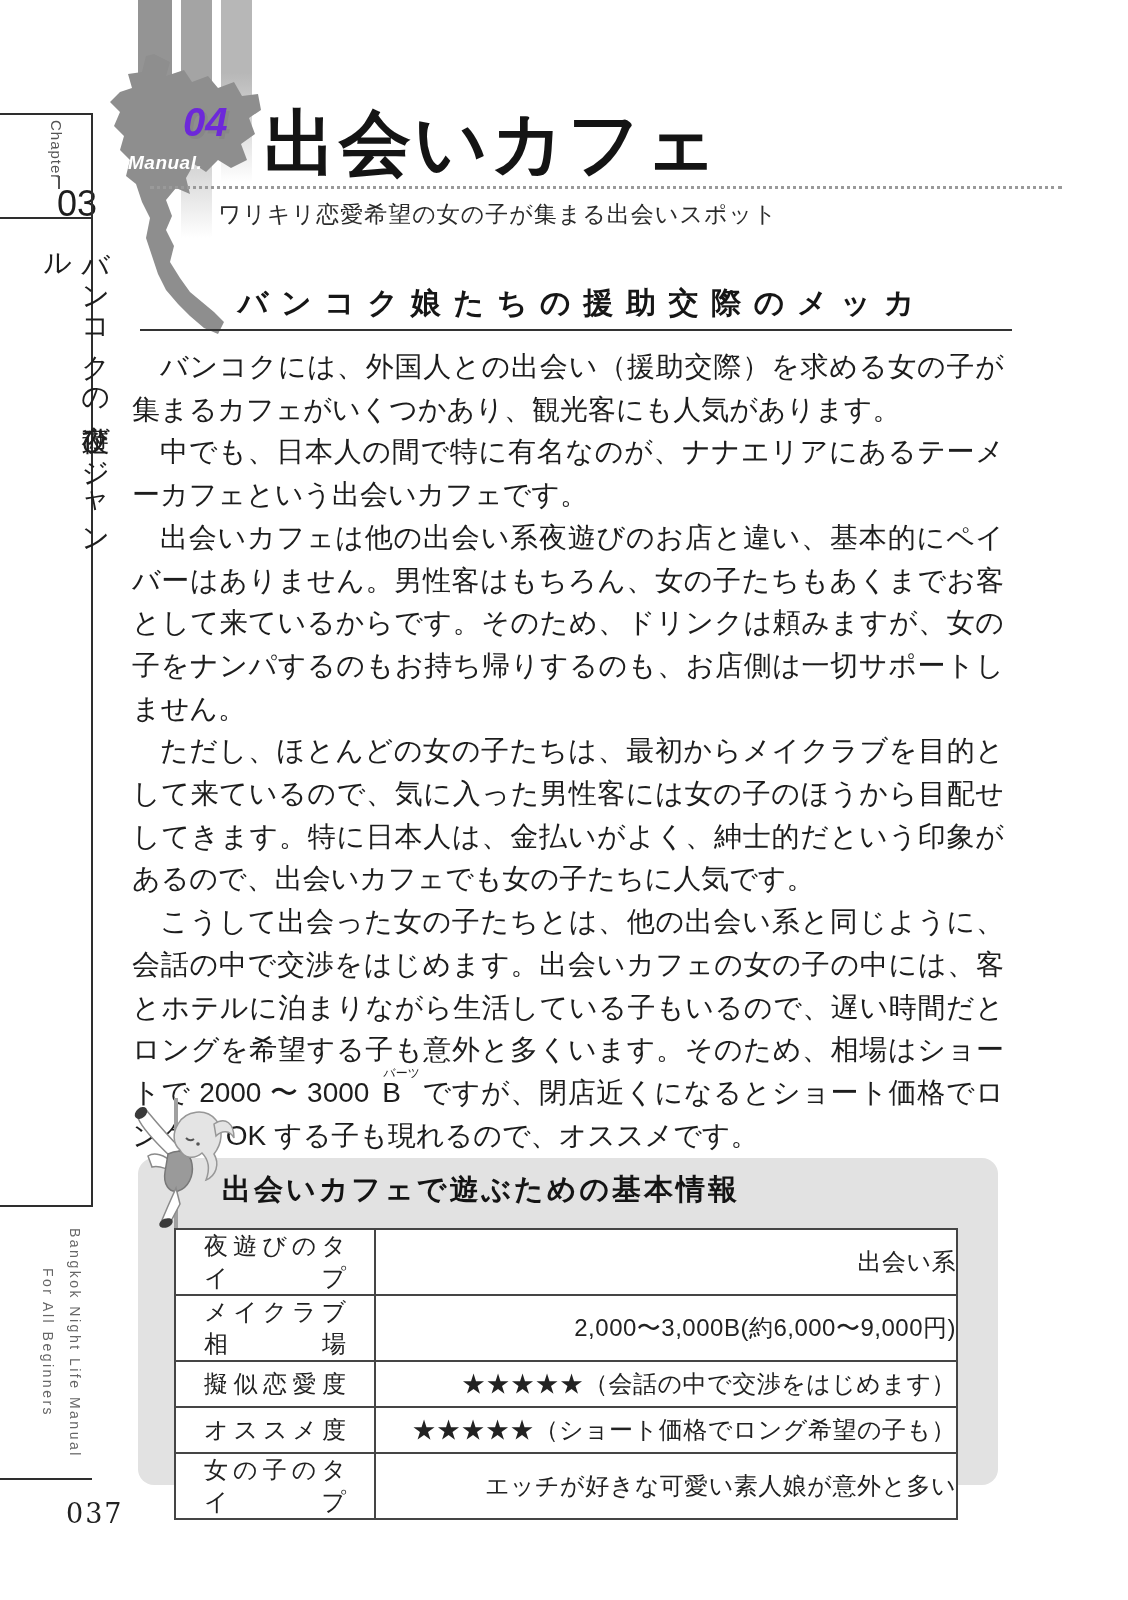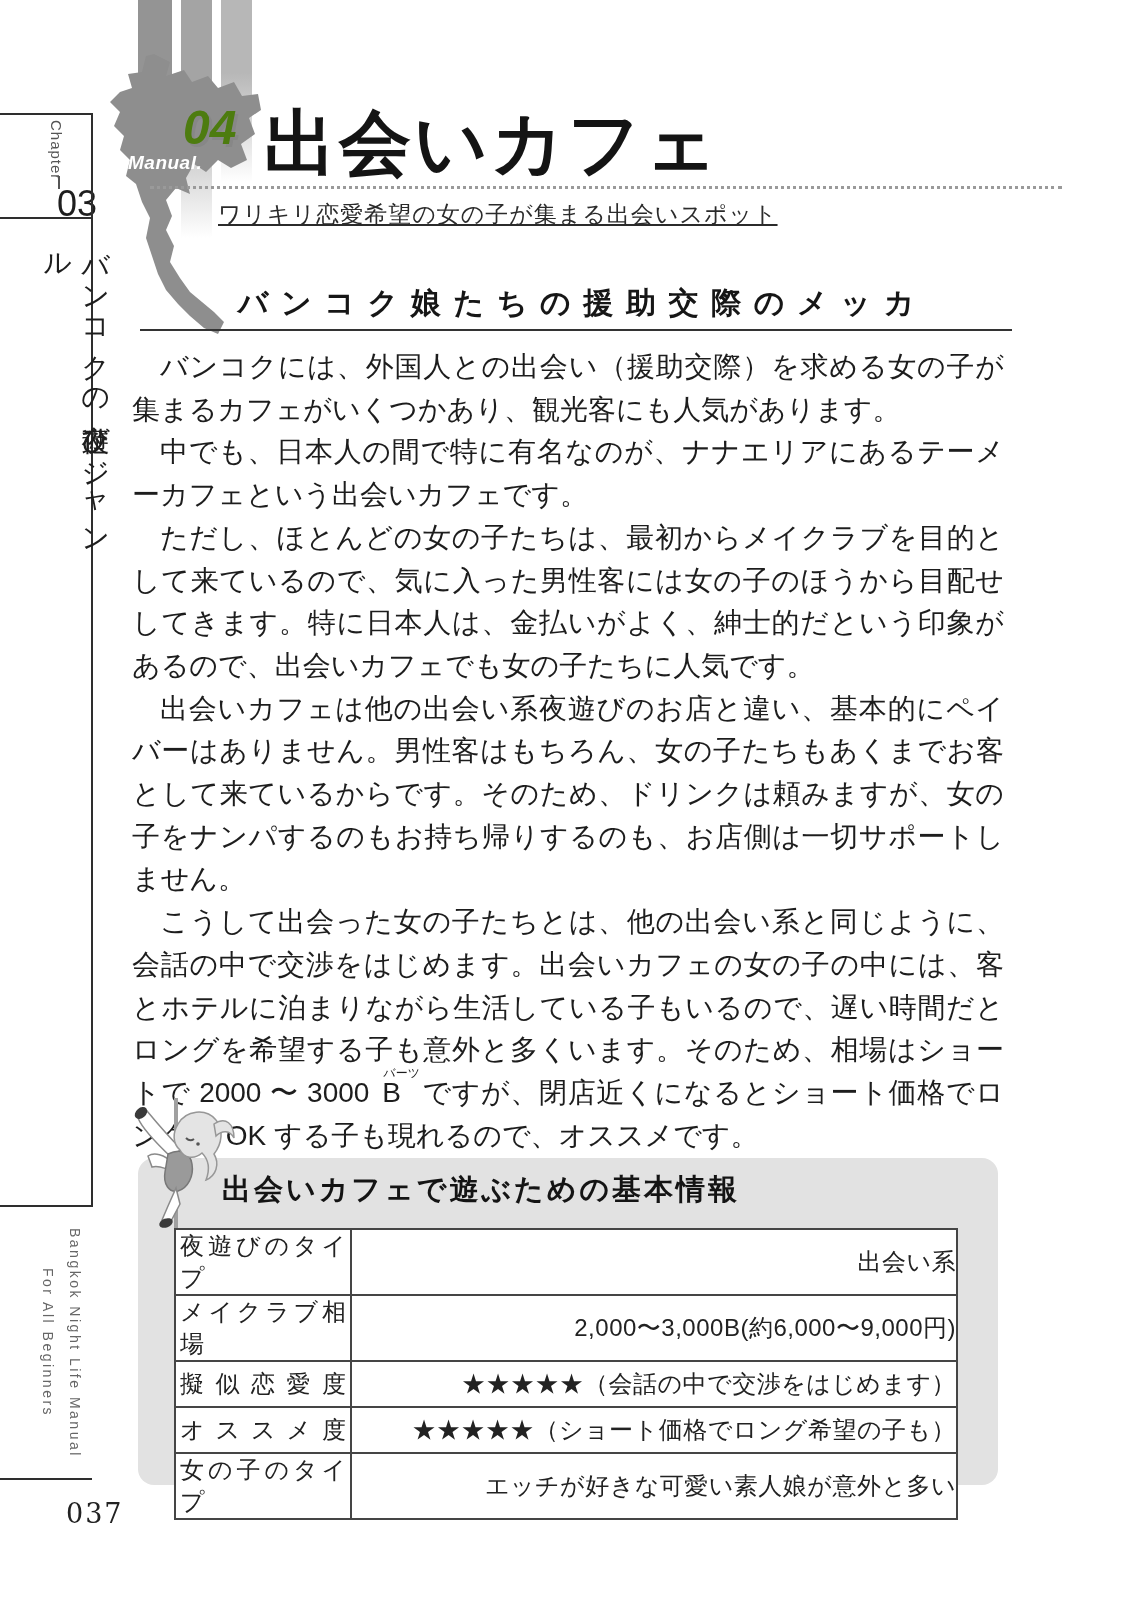--- a/index.html
+++ b/index.html
@@ -17,30 +17,30 @@
            background:linear-gradient(to bottom, #949494 45%, rgba(148,148,148,0) 100%); }
   .bar-2 { left:181px; width:31px; height:238px;
            background:linear-gradient(to bottom, #a4a4a4 35%, rgba(164,164,164,0) 100%); }
   .bar-3 { left:221px; width:31px; height:182px;
            background:linear-gradient(to bottom, #b7b7b7 40%, rgba(183,183,183,0) 100%); }
 
   
   .map-wrap { position:absolute; left:96px; top:48px; width:168px; height:288px; }
   .lesson-label { position:absolute; left:128px; top:152px; font-size:19px; font-weight:800;
                   font-style:italic; color:#ffffff; letter-spacing:.5px; }
-  .lesson-number { position:absolute; left:183px; top:100px; font-size:48px; font-weight:800;
-                   font-style:italic; color:#4d7c0f; text-shadow:3px 3px 0 rgba(130,130,130,.55); }
+  .lesson-number { position:absolute; left:183px; top:100px; font-size:40px; font-weight:800;
+                   font-style:italic; color:#6d28d9; text-shadow:3px 3px 0 rgba(130,130,130,.55); }
 
   
   .page-title { position:absolute; left:264px; top:96px; font-size:72px; font-weight:900;
                 letter-spacing:3px; color:#141414; }
   .title-dotted { position:absolute; left:150px; top:186px; width:912px; height:0;
                   border-top:3px dotted #9a9a9a; }
   .page-subtitle { position:absolute; left:218px; top:199px; font-size:23px; color:#2b2b2b;
-                   letter-spacing:1px;text-decoration:underline; }
+                   letter-spacing:1px; }
 
   
   .section-heading { position:absolute; left:140px; top:283px; width:872px; text-align:center;
                      font-size:30px; font-weight:800; letter-spacing:.42em; text-indent:.42em;
                      color:#161616; }
   .section-rule { position:absolute; left:140px; top:329px; width:872px; height:2px; background:#333; }
   .body-text { position:absolute; left:132px; top:346px; width:872px;
                font-size:28px; line-height:42.7px; text-align:justify; color:#1d1d1d; }
   .body-text p { text-indent:1em; }
   ruby rt { font-size:12px; color:#1d1d1d; letter-spacing:0;margin-left:20px; }
@@ -48,21 +48,21 @@
   
   .info-box { position:absolute; left:138px; top:1158px; width:860px; height:327px;
               background:#e2e2e2; border-radius:16px; }
   .info-heading { position:absolute; left:222px; top:1170px; font-size:29px; font-weight:800;
                   letter-spacing:3px; color:#141414;text-align:right; }
   .girl-wrap { position:absolute; left:124px; top:1096px; width:112px; height:152px; }
   table.info-table { position:absolute; left:174px; top:1228px; width:784px;
                      border-collapse:collapse; table-layout:fixed; background:#fff; }
   table.info-table td { border:2px solid #454545; height:46px; vertical-align:middle;
                         font-size:24px; color:#222; }
-  td.cell-label { width:176px; padding:0 4px; text-align:justify; text-align-last:justify; }
+  td.cell-label { width:200px; padding:0 28px; text-align:justify; text-align-last:justify; }
   td.cell-value { padding-left:22px; letter-spacing:.5px;text-align:right; }
 
   
   .sb-rule { position:absolute; left:0; width:92px; height:2px; background:#2e2e2e; }
   .sb-rule-top { top:113px; }
   .sb-rule-mid { top:217px; }
   .sb-rule-b1 { top:1205px; }
   .sb-rule-b2 { top:1478px; }
   .sb-vrule { position:absolute; left:91px; top:113px; width:2px; height:1094px; background:#2e2e2e; }
   .chapter-label { position:absolute; left:48px; top:120px; height:60px;
@@ -104,22 +104,22 @@
   <h1 class="page-title">出会いカフェ</h1>
   <div class="title-dotted"></div>
   <div class="page-subtitle">ワリキリ恋愛希望の女の子が集まる出会いスポット</div>
 
   <h2 class="section-heading">バンコク娘たちの援助交際のメッカ</h2>
   <div class="section-rule"></div>
 
   <div class="body-text">
     <p>バンコクには、外国人との出会い（援助交際）を求める女の子が集まるカフェがいくつかあり、観光客にも人気があります。</p>
     <p>中でも、日本人の間で特に有名なのが、ナナエリアにあるテーメーカフェという出会いカフェです。</p>
+    <p>出会いカフェは他の出会い系夜遊びのお店と違い、基本的にペイバーはありません。男性客はもちろん、女の子たちもあくまでお客として来ているからです。そのため、ドリンクは頼みますが、女の子をナンパするのもお持ち帰りするのも、お店側は一切サポートしません。</p>
     <p>ただし、ほとんどの女の子たちは、最初からメイクラブを目的として来ているので、気に入った男性客には女の子のほうから目配せしてきます。特に日本人は、金払いがよく、紳士的だという印象があるので、出会いカフェでも女の子たちに人気です。</p>
-    <p>出会いカフェは他の出会い系夜遊びのお店と違い、基本的にペイバーはありません。男性客はもちろん、女の子たちもあくまでお客として来ているからです。そのため、ドリンクは頼みますが、女の子をナンパするのもお持ち帰りするのも、お店側は一切サポートしません。</p>
     <p><span>こうして出会った女の子たちとは、他の出会い系と同じように、会話の中で交渉をはじめます。出会いカフェの女の子の中には、客とホテルに泊まりながら生活している子もいるので、遅い時間だとロングを希望する子も意外と多くいます。そのため、相場はショートで 2000 〜 3000</span><ruby><span>B</span><rt>バーツ</rt></ruby><span> ですが、閉店近くになるとショート価格でロングを OK する子も現れるので、オススメです。</span></p>
   </div>
 
   <div class="info-box"></div>
 
   <div class="girl-wrap">
     <svg width="112" height="152" viewBox="0 0 112 152">
       <rect x="50" y="2" width="4" height="148" fill="#a0a0a0"></rect>
       <path d="M48,62 C30,45 18,32 14,22 L23,15 C33,27 45,41 57,53 Z" fill="#ffffff" stroke="#8a8a8a" stroke-width="1.5"></path>
       <ellipse cx="17" cy="17" rx="7" ry="5" fill="#3a3a3a" transform="rotate(-40 17 17)"></ellipse>

